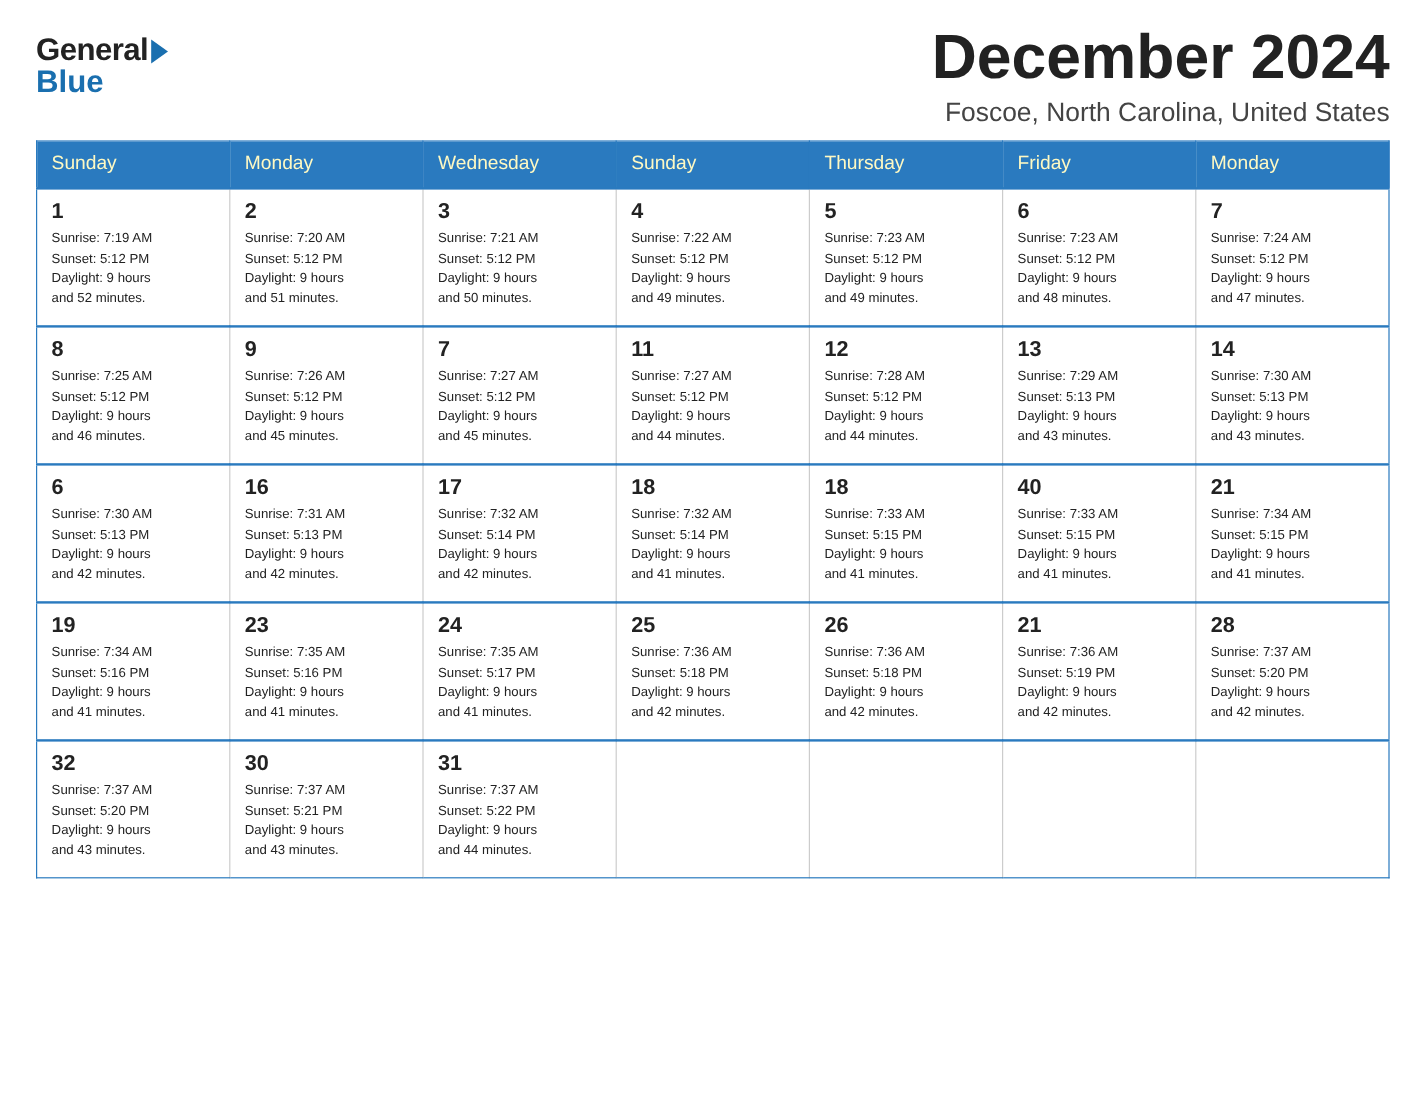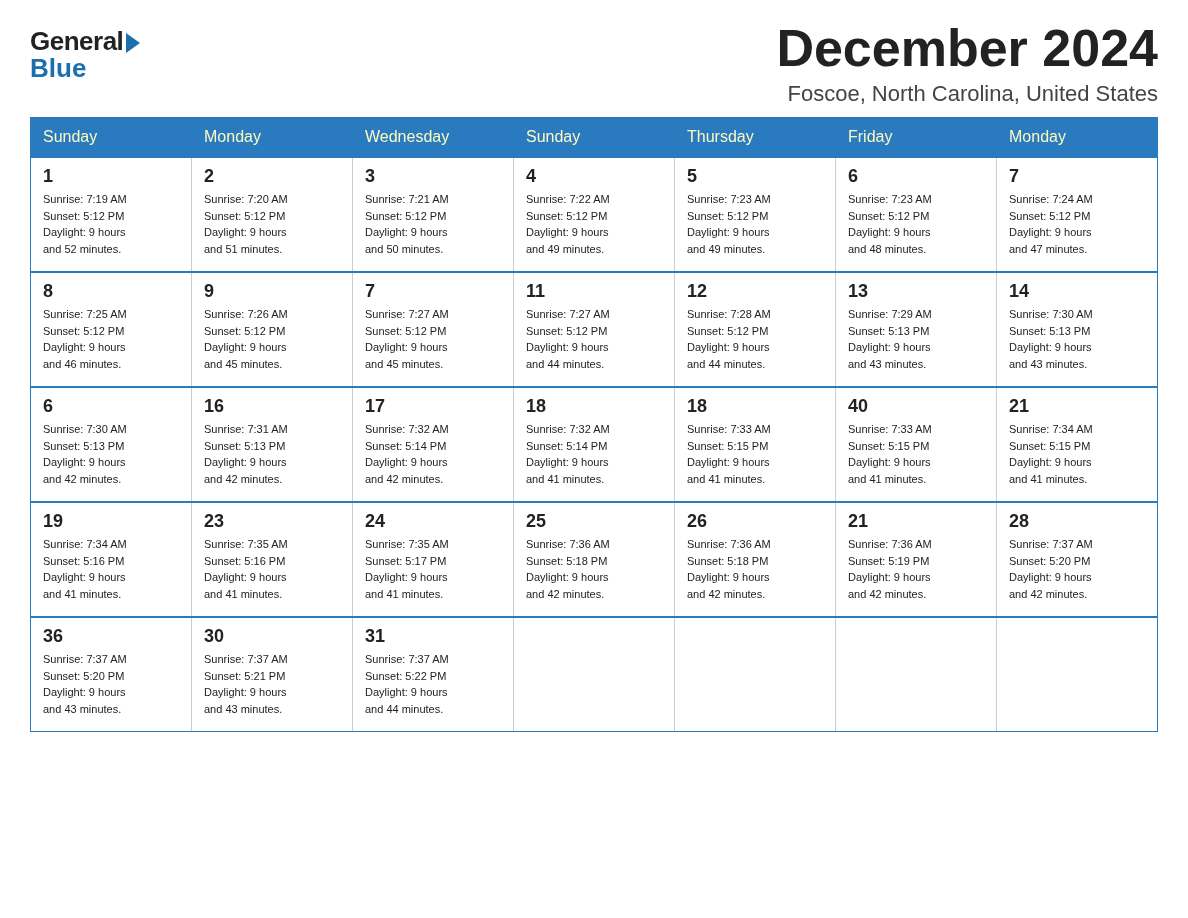--- a/index.html
+++ b/index.html
@@ -401,21 +401,21 @@
         <div class="day-info">
           Sunrise: 7:37 AM<br>
           Sunset: 5:20 PM<br>
           Daylight: 9 hours<br>
           and 42 minutes.
         </div>
       </td>
       </tr>
       <tr>
         <td>
-        <span class="day-num">36</span>
+        <span class="day-num">32</span>
         <div class="day-info">
           Sunrise: 7:37 AM<br>
           Sunset: 5:20 PM<br>
           Daylight: 9 hours<br>
           and 43 minutes.
         </div>
       </td>
         <td>
         <span class="day-num">30</span>
         <div class="day-info">

